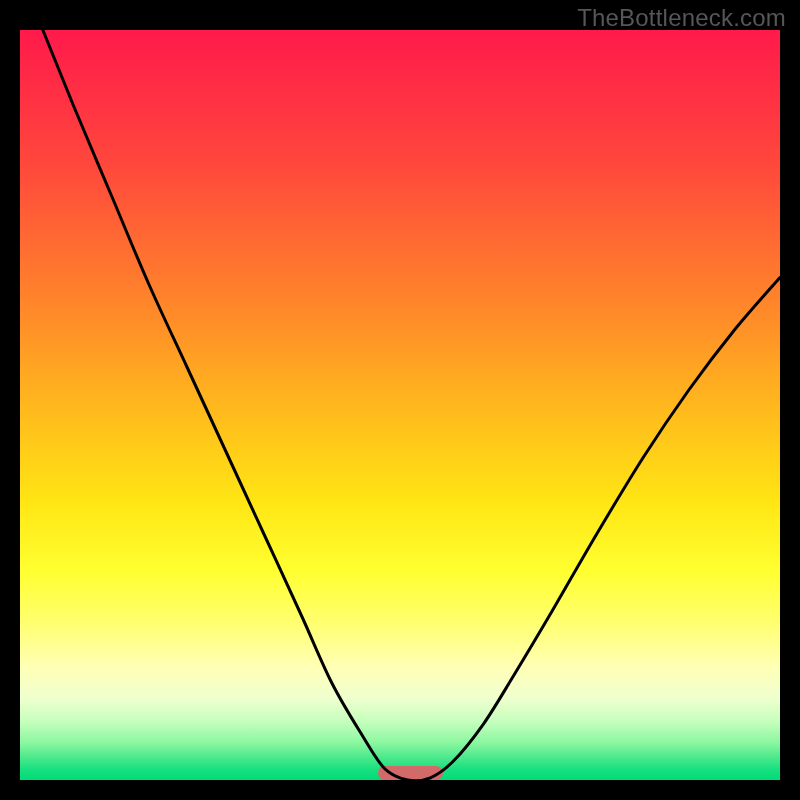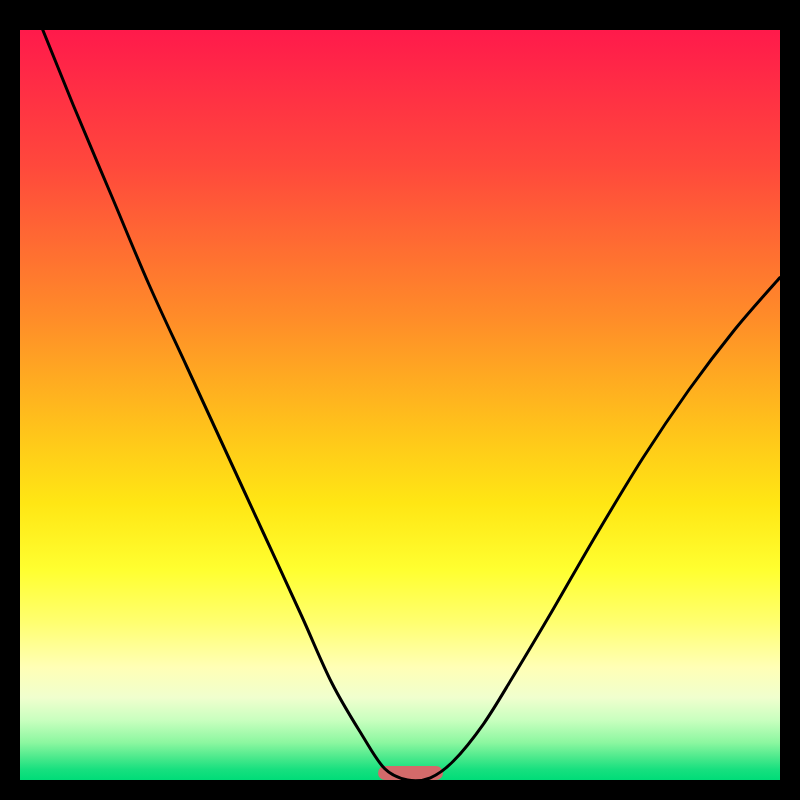--- a/index.html
+++ b/index.html
@@ -64,13 +64,14 @@
 </style>
 </head>
 <body>
 <div class="frame">
   <div class="plot">
     <div class="marker" style="width: 64.6px; height: 14px; left: 358.34px; top: 736px;"></div>
     <svg class="curve" width="760" height="750" viewBox="0 0 760 750">
       <path id="curve-path" fill="none" stroke="#000" stroke-width="3" stroke-linecap="round" d="M 0.0 -60.0 C 3.8 -50.0, 13.9 -22.5, 22.8 0.0 C 31.7 22.5, 41.8 47.5, 53.2 75.0 C 64.6 102.5, 78.5 135.0, 91.2 165.0 C 103.9 195.0, 116.5 226.3, 129.2 255.0 C 141.9 283.8, 154.5 310.0, 167.2 337.5 C 179.9 365.0, 192.5 392.5, 205.2 420.0 C 217.9 447.5, 230.5 475.0, 243.2 502.5 C 255.9 530.0, 269.8 560.0, 281.2 585.0 C 292.6 610.0, 301.5 632.5, 311.6 652.5 C 321.7 672.5, 333.1 690.6, 342.0 705.0 C 350.9 719.4, 357.2 731.3, 364.8 738.8 C 372.4 746.3, 380.0 748.5, 387.6 750.0 C 395.2 751.5, 402.8 750.9, 410.4 747.8 C 418.0 744.6, 424.3 740.3, 433.2 731.3 C 442.1 722.3, 453.5 708.1, 463.6 693.8 C 473.7 679.4, 482.6 663.8, 494.0 645.0 C 505.4 626.3, 518.1 605.0, 532.0 581.3 C 545.9 557.5, 562.4 528.1, 577.6 502.5 C 592.8 476.9, 608.0 451.3, 623.2 427.5 C 638.4 403.8, 653.6 381.3, 668.8 360.0 C 684.0 338.8, 699.2 318.8, 714.4 300.0 C 729.6 281.3, 752.4 256.2, 760.0 247.5"></path>
     </svg>
   </div>
+  <div class="watermark">TheBottleneck.com</div>
 </div>
 
 </body></html>

